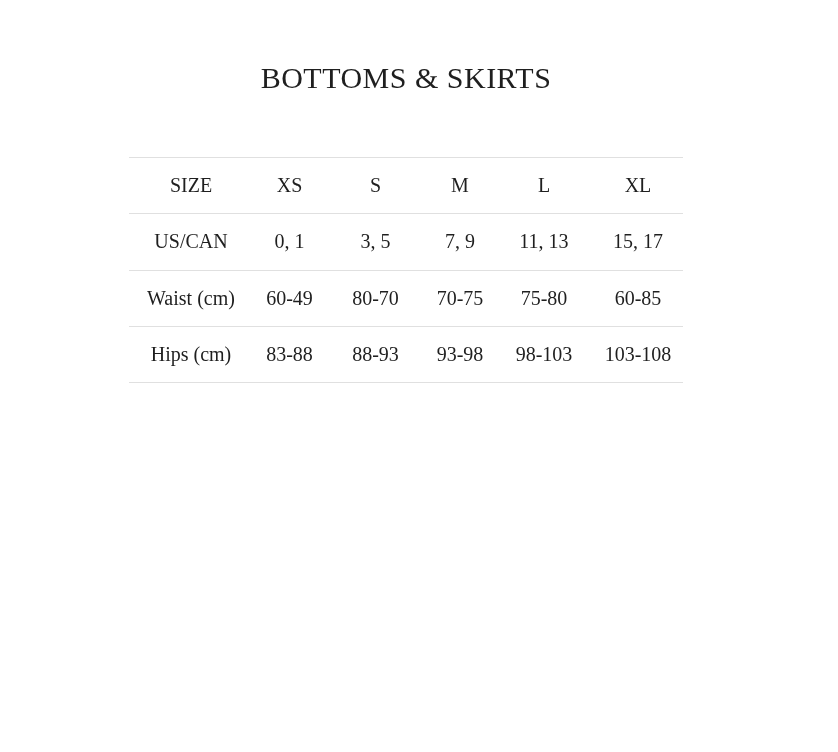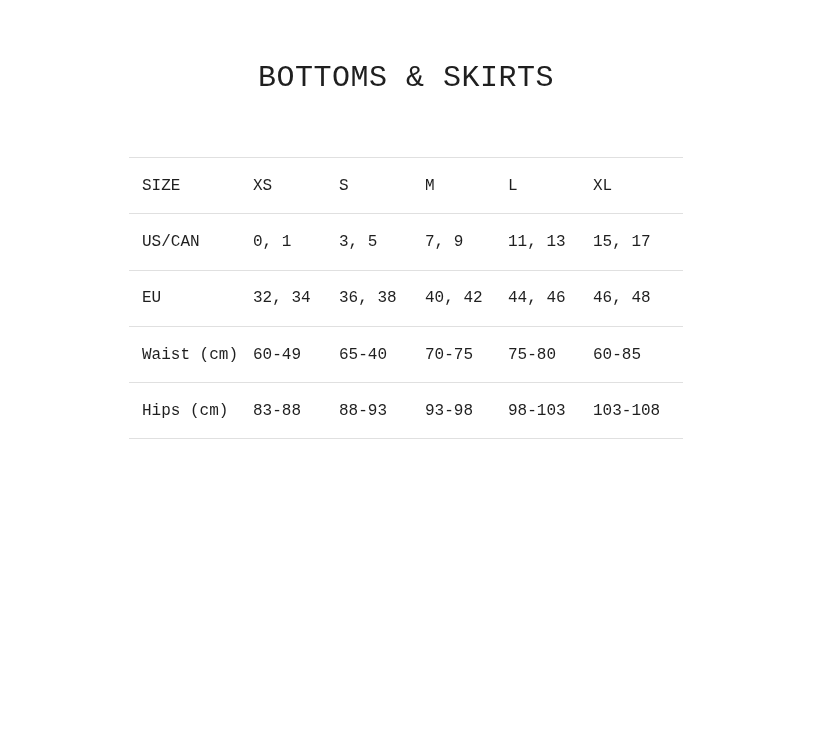--- a/index.html
+++ b/index.html
@@ -6,21 +6,21 @@
   html, body {
     margin: 0;
     padding: 0;
     background: #ffffff;
   }
   .page {
     position: relative;
     width: 838px;
     height: 644px;
     background: var(--bg, #ffffff);
-    font-family: Liberation Mono, monospace;
+    font-family: Liberation Serif, serif;
     color: var(--text, #1f1f1f);
     overflow: hidden;
   }
   .content {
     position: absolute;
     left: 129px;
     top: 0;
     width: 554px;
   }
   .title {
@@ -34,23 +34,23 @@
     white-space: nowrap;
   }
   table.size-table {
     margin-top: 61px;
     width: 554px;
     border-collapse: collapse;
     table-layout: fixed;
   }
   table.size-table th,
   table.size-table td {
-    font-size: 16px;
+    font-size: 20px;
     font-weight: 400;
-    text-align: left;
+    text-align: center;
     vertical-align: middle;
     padding: 0 0 0 13px;
     height: 56.3px;
     border-top: 1px solid var(--divider, #e0e0e0);
     color: var(--text, #1f1f1f);
     white-space: nowrap;
     overflow: hidden;
   }
   table.size-table tbody tr:last-child td {
     border-bottom: 1px solid var(--divider, #e0e0e0);
@@ -84,31 +84,23 @@
       <tbody id="table-body">
           <tr>
             <td>US/CAN</td>
             <td>0, 1</td>
             <td>3, 5</td>
             <td>7, 9</td>
             <td>11, 13</td>
             <td>15, 17</td>
           </tr>
           <tr>
-            <td>EU</td>
-            <td>32, 34</td>
-            <td>36, 38</td>
-            <td>40, 42</td>
-            <td>44, 46</td>
-            <td>46, 48</td>
-          </tr>
-          <tr>
             <td>Waist (cm)</td>
             <td>60-49</td>
-            <td>65-40</td>
+            <td>80-70</td>
             <td>70-75</td>
             <td>75-80</td>
             <td>60-85</td>
           </tr>
           <tr>
             <td>Hips (cm)</td>
             <td>83-88</td>
             <td>88-93</td>
             <td>93-98</td>
             <td>98-103</td>

